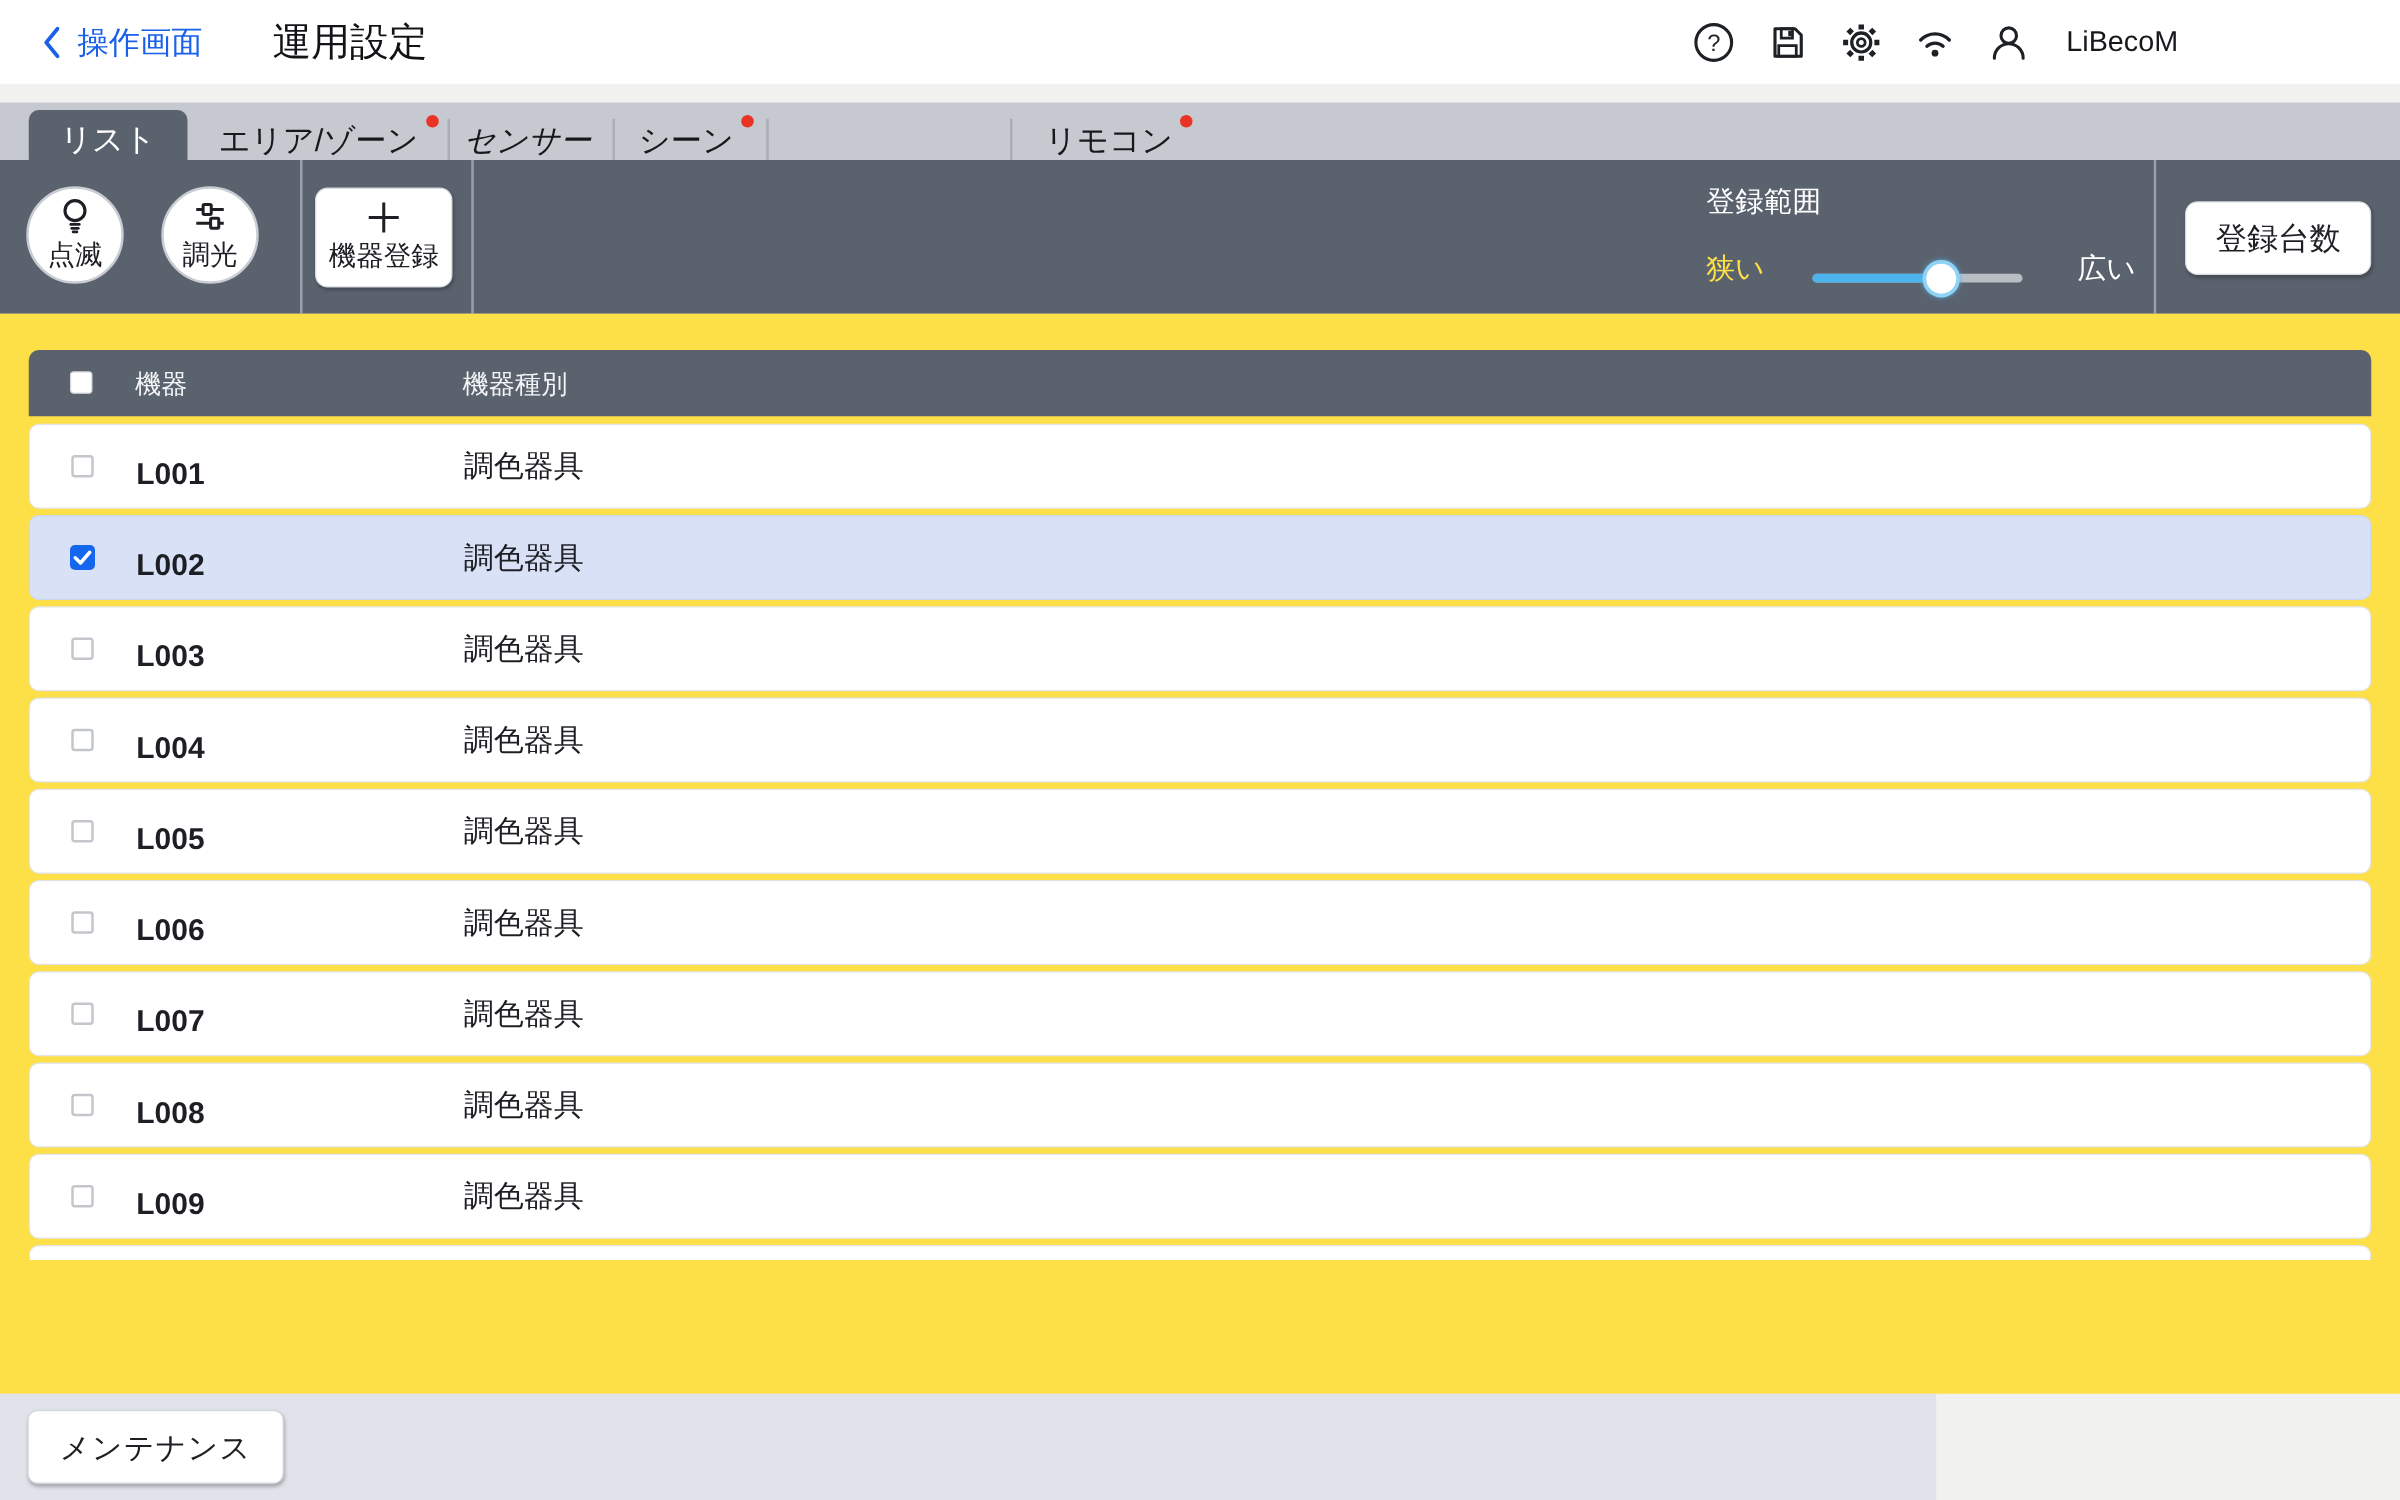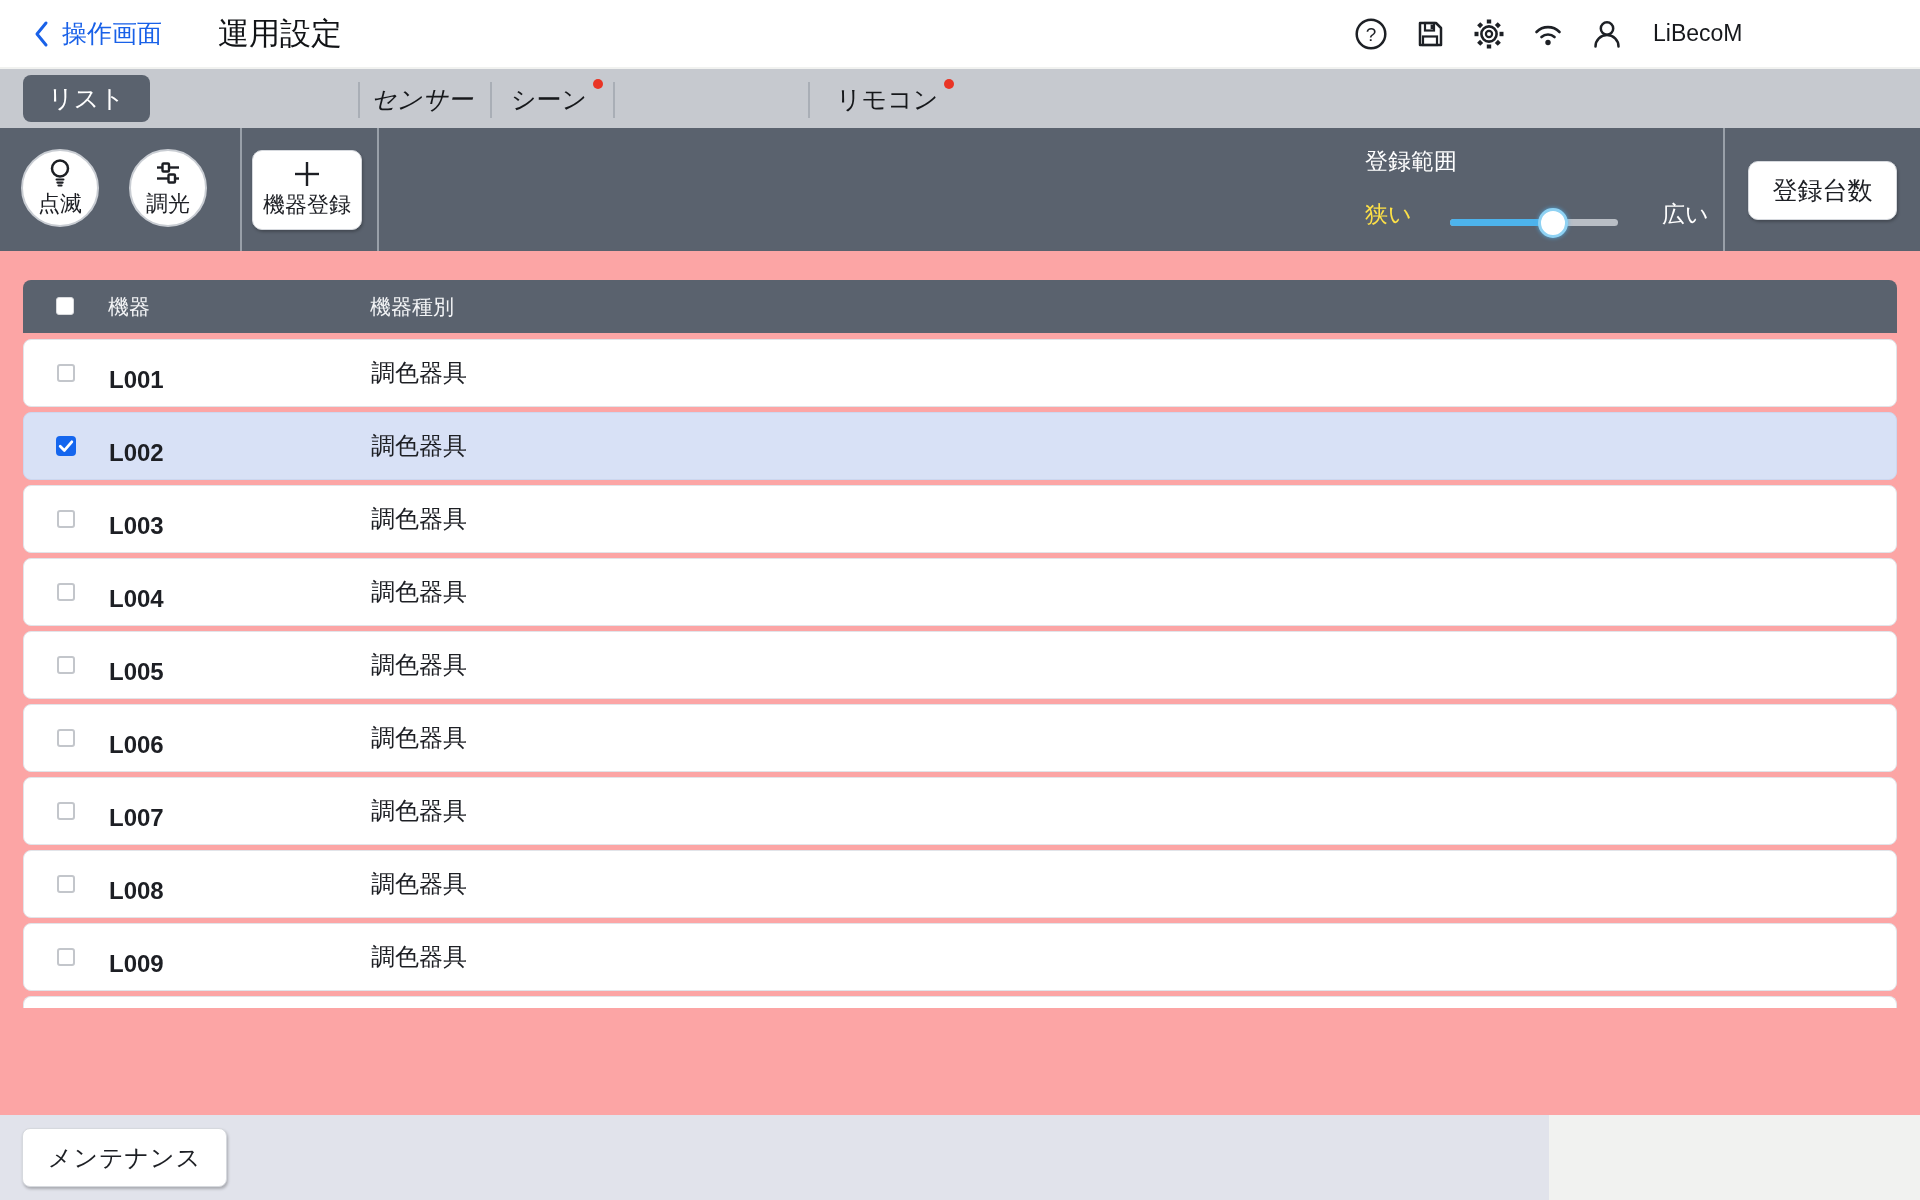--- a/index.html
+++ b/index.html
@@ -12,21 +12,21 @@
   .topbar { left:0; top:0; width:1920px; height:67px; background:#ffffff; }
   .back-link { left:34px; top:0; height:67px; display:flex; align-items:center; gap:12px;
                color:#1961e8; font-size:25px; cursor:pointer; }
   .page-title { left:218px; top:0; height:67px; display:flex; align-items:center;
                 font-size:31px; font-weight:500; color:#111316; }
   .topbar-right { left:1354px; top:0; height:67px; display:flex; align-items:center; gap:25px; }
   .tb-icon { width:34px; height:34px; display:flex; align-items:center; justify-content:center; cursor:pointer; }
   .user-label { font-size:23px; color:#16181c; margin-left:4px; }
 
   
-  .tabbar { left:0; top:69px; width:1920px; height:61px; background:#c6c9cf; }
+  .tabbar { left:0; top:82px; width:1920px; height:61px; background:#c6c9cf; }
   .tab { top:0; height:61px; display:flex; align-items:center; font-size:25px; color:#16181b;
          cursor:pointer; }
   .tab .lbl { position:relative; }
   .tab-selected { left:23px; top:6px; width:127px; height:47px; background:#5a626e; color:#ffffff;
                   border-radius:8px; justify-content:center; }
   .badge { position:absolute; right:-16px; top:-4px; width:10px; height:10px; border-radius:50%;
            background:#e93425; }
   .tab-sep { top:13px; width:2px; height:36px; background:#a9aeb6; }
 
   
@@ -46,21 +46,21 @@
   .range-wide { left:1662px; top:71px; font-size:23px; color:#ffffff; }
   .slider { left:1450px; top:80px; width:168px; height:30px; cursor:pointer; }
   .slider .track { position:absolute; left:0; top:11px; width:168px; height:7px; border-radius:4px;
                    background:#b9bec5; }
   .slider .fill { position:absolute; left:0; top:11px; height:7px; border-radius:4px 0 0 4px;
                   background:#4db3ec; }
   .slider .thumb { position:absolute; top:0; width:30px; height:30px; border-radius:50%;
                    background:#ffffff; border:3px solid #8fd2f3; box-shadow:0 0 4px rgba(80,180,240,0.8); }
 
   
-  .content { left:0; top:251px; width:1920px; height:864px; background:#fca5a5; }
+  .content { left:0; top:251px; width:1920px; height:864px; background:#fde047; }
   .thead { left:23px; top:29px; width:1874px; height:53px; background:#5a626e;
            border-radius:8px 8px 0 0; color:#f3f4f6; font-size:21px; }
   .thead .col1 { position:absolute; left:85px; top:0; height:53px; display:flex; align-items:center; }
   .thead .col2 { position:absolute; left:347px; top:0; height:53px; display:flex; align-items:center; }
   .cb { width:18px; height:18px; border-radius:3px; background:#ffffff; border:2px solid #c3c6cb;
         cursor:pointer; }
   .cb-head { position:absolute; left:33px; top:17px; border:1px solid #d8dadd; }
   .rows { left:23px; top:88px; width:1874px; }
   .trow { position:relative; width:1874px; height:68px; margin-bottom:5px; background:#ffffff;
           border:1px solid #e2e4e9; border-radius:8px; font-size:24px; color:#1d1f24; cursor:pointer; }
@@ -141,20 +141,23 @@
         </svg>
       </span>
       <span class="user-label">LiBecoM</span>
     </div>
   </div>
 
   <div class="abs tabbar">
     <div class="abs tab tab-selected">
       <span class="lbl">リスト</span>
     </div>
+    <div class="abs tab" style="left:175px;">
+      <span class="lbl">エリア/ゾーン<span class="badge"></span></span>
+    </div>
     <div class="abs tab-sep" style="left:358px;"></div>
     <div class="abs tab" style="left:371px;font-style:italic;">
       <span class="lbl">センサー</span>
     </div>
     <div class="abs tab-sep" style="left:490px;"></div>
     <div class="abs tab" style="left:511px;">
       <span class="lbl">シーン<span class="badge"></span></span>
     </div>
     <div class="abs tab-sep" style="left:613px;"></div>
     <div class="abs tab-sep" style="left:808px;"></div>

